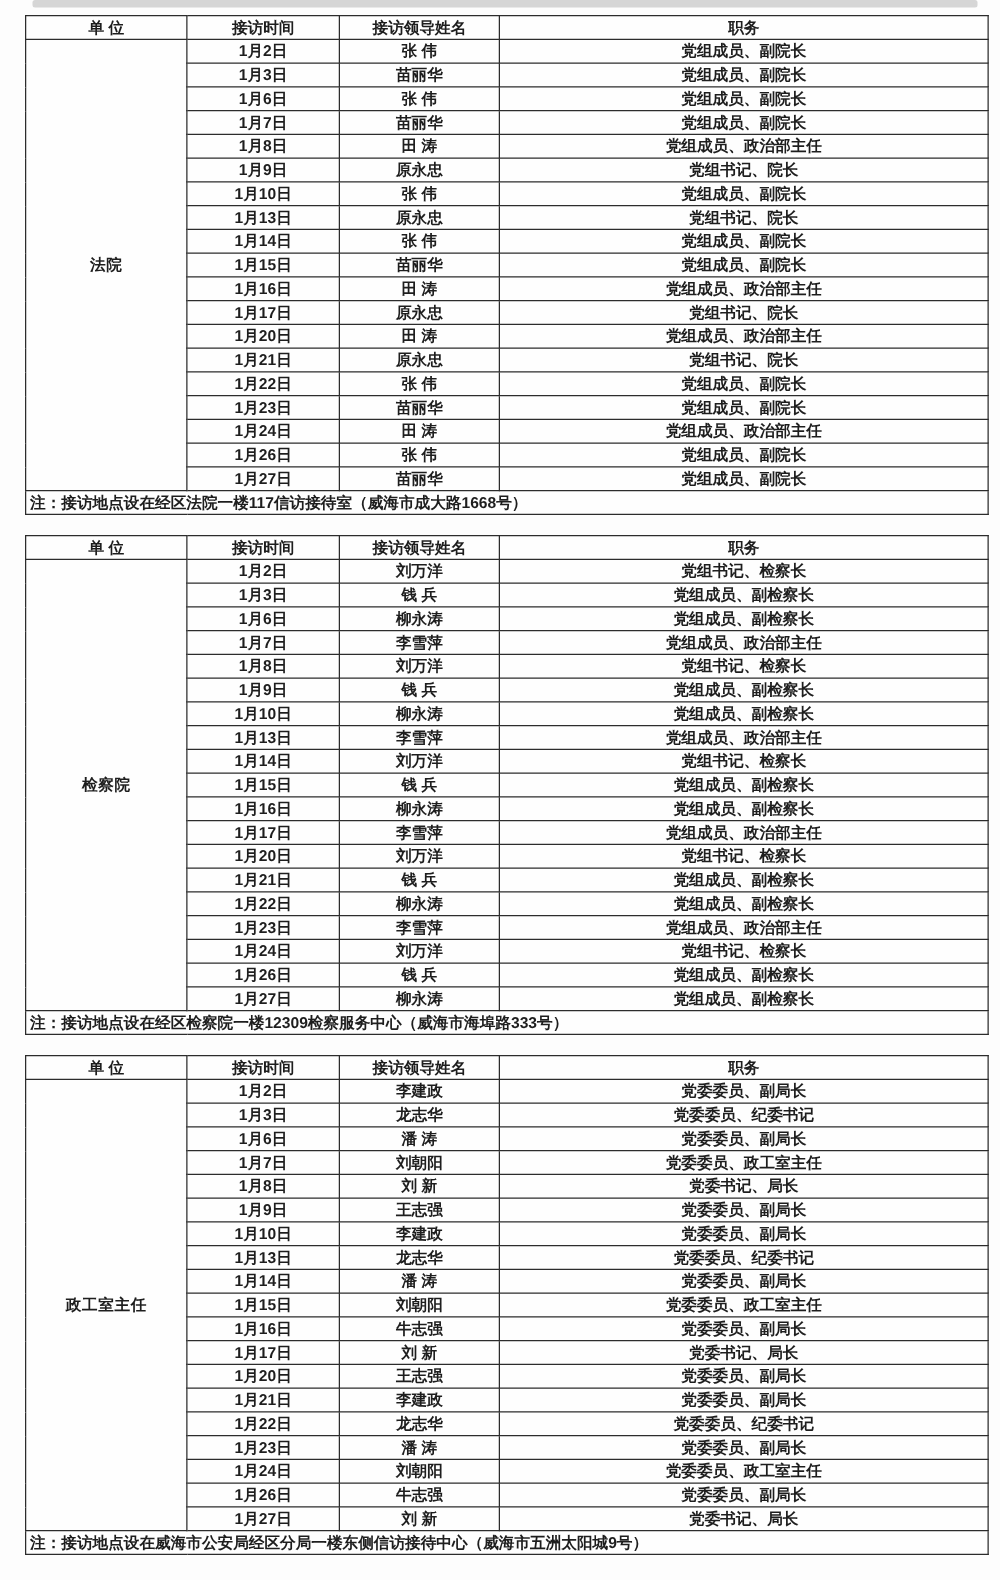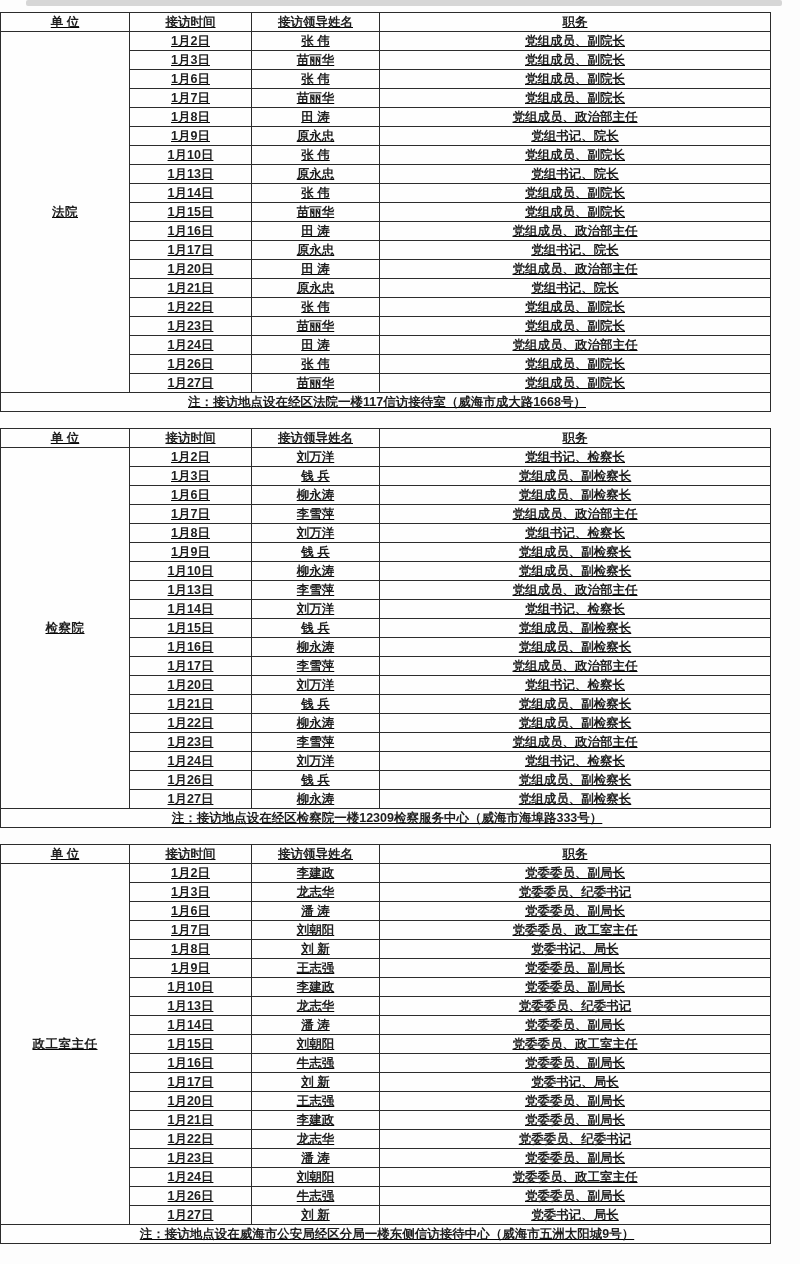--- a/index.html
+++ b/index.html
@@ -15,22 +15,21 @@
   }
   .top-strip {
     position: absolute;
     top: 0; left: 26px;
     width: 756px; height: 6px;
     background: #d6d6d6;
     border-radius: 2px;
   }
   #tables-root {
     padding-top: 12px;
-    padding-left: 0;
-    text-decoration: underline;
+    padding-left: 20px;
   }
   table.sched {
     width: 770px;
     border-collapse: collapse;
     table-layout: fixed;
     background: #fefefe;
   }
   table.sched + table.sched { margin-top: 16px; }
   table.sched th,
   table.sched td {
@@ -40,21 +39,21 @@
     font-size: 12.5px;
     font-weight: bold;
     color: #1e1e1e;
     text-align: center;
     vertical-align: middle;
     line-height: 1.15;
     white-space: nowrap;
     overflow: hidden;
   }
   table.sched td.note-cell {
-    text-align: center;
+    text-align: left;
     padding-left: 3px;
   }
   table.sched td.unit-cell {
     letter-spacing: 0.5px;
   }
 </style>
 </head>
 <body>
 
 <div class="top-strip"></div>

